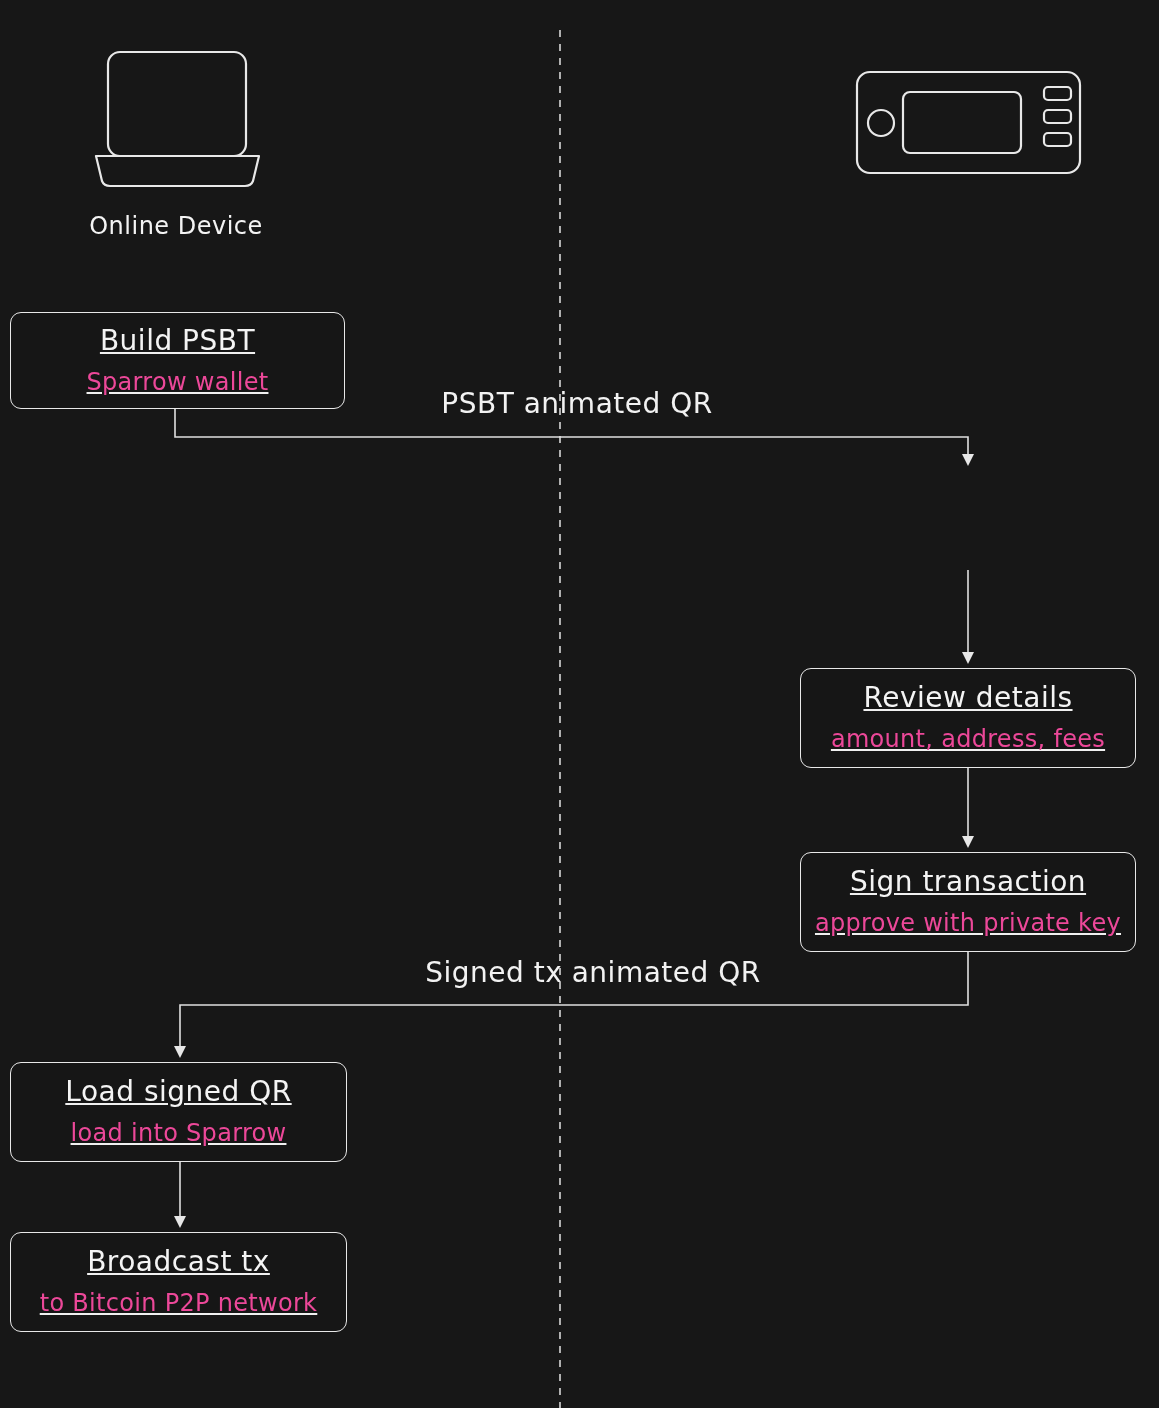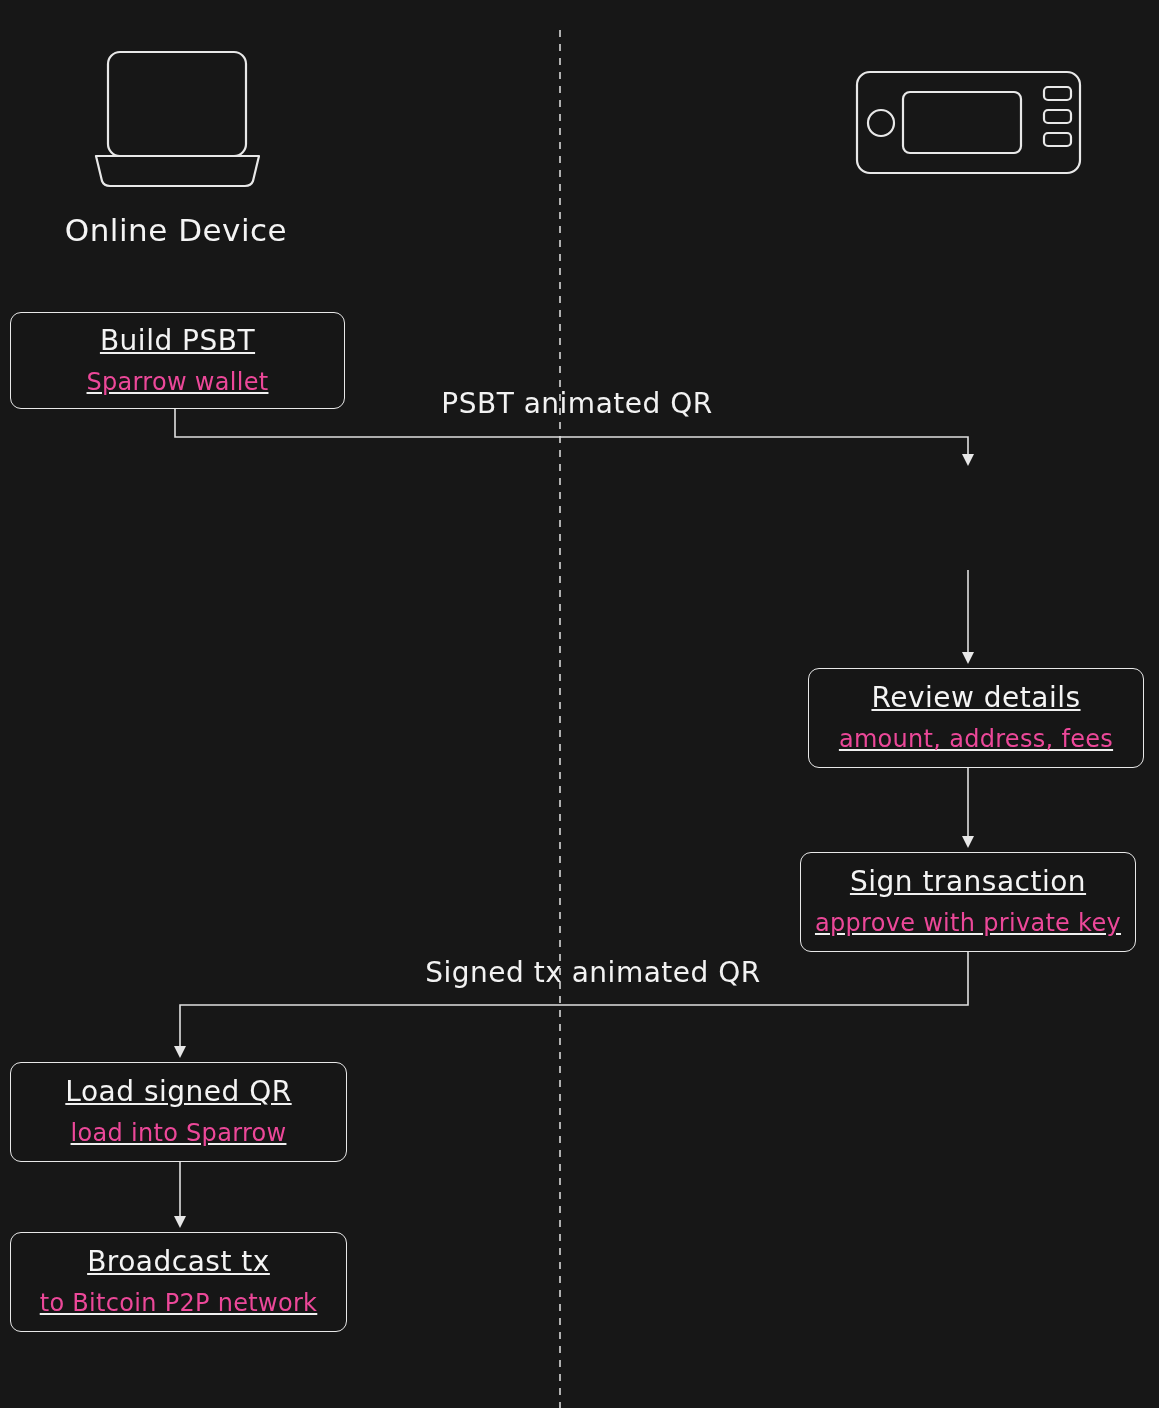--- a/index.html
+++ b/index.html
@@ -47,38 +47,38 @@
   .node .subtitle {
     font-size: 24px;
     line-height: 1.15;
     color: #ec4899;
     letter-spacing: 0.3px;
     white-space: nowrap;
   }
   .actor-label {
     position: absolute;
     text-align: center;
-    font-size: 31px;
+    font-size: 24px;
     color: #f4f4f4;
     letter-spacing: 0.5px;
     white-space: nowrap;
   }
   .edge-label {
     position: absolute;
     text-align: center;
     font-size: 28px;
     color: #f2f2f2;
     letter-spacing: 0.5px;
     white-space: nowrap;
   }
 
   
   #node-build-psbt      { left: 10px;  top: 312px;  width: 335px; height: 97px;  }
   #node-scan-psbt-qr    { left: 800px; top: 470px;  width: 336px; height: 100px; }
-  #node-review-details  { left: 800px; top: 668px;  width: 336px; height: 100px; margin-left: 8px; }
+  #node-review-details  { left: 800px; top: 668px;  width: 336px; height: 100px; }
   #node-sign-transaction{ left: 800px; top: 852px;  width: 336px; height: 100px; }
   #node-load-signed-qr  { left: 10px;  top: 1062px; width: 337px; height: 100px; }
   #node-broadcast-tx    { left: 10px;  top: 1232px; width: 337px; height: 100px; }
 
   #label-online-device   { left: 20px;  top: 212px; width: 312px; }
   #label-seedsigner      { left: 788px; top: 201px; width: 370px; }
 
   #edge-label-psbt   { left: 417px; top: 387px; width: 320px; }
   #edge-label-signed { left: 418px; top: 956px; width: 350px; }
 </style>

